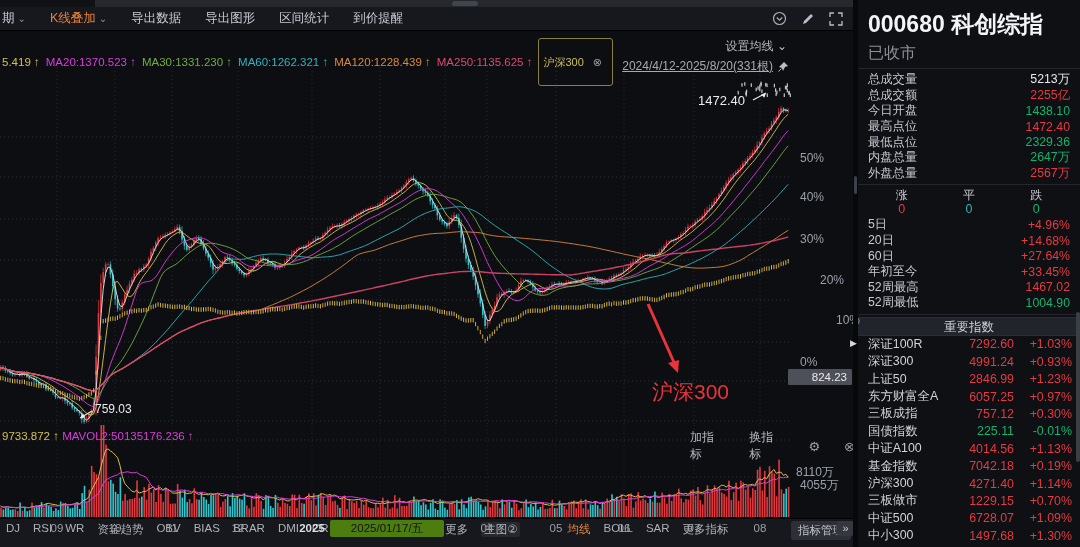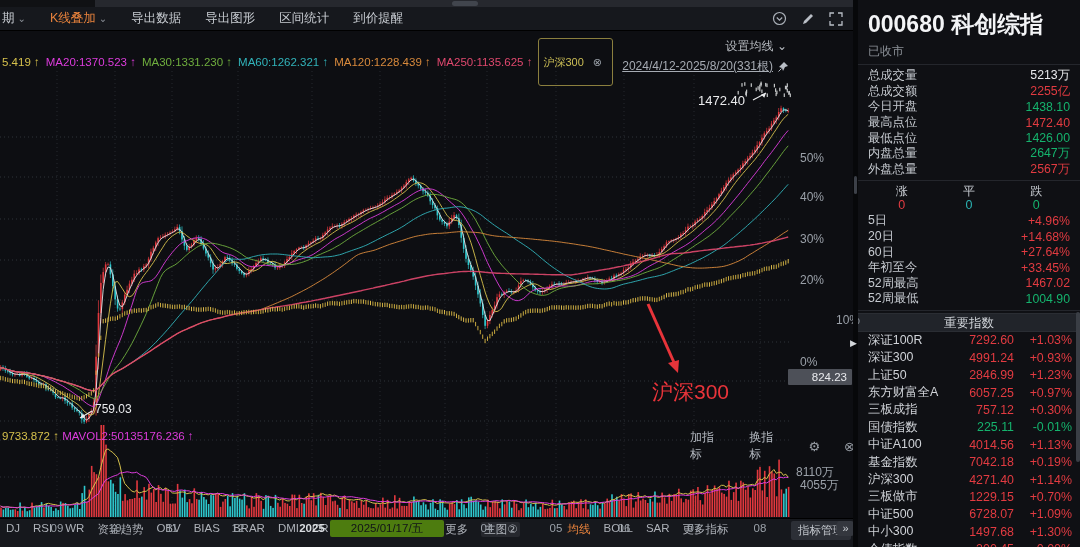--- a/index.html
+++ b/index.html
@@ -51,21 +51,21 @@
   #bbInner .chip2{background:#26282e;border-radius:2px;padding:0 3px;}
   #bbManage{position:absolute;right:4px;top:2px;background:#2c2f36;color:#c3c7cd;border-radius:2px;
             padding:2px 7px;font-size:11.5px;cursor:pointer;}
   
   #divider{position:absolute;left:853px;top:0;width:5px;height:547px;background:#07080a;z-index:6;}
   #divHandle{position:absolute;left:1px;top:176px;width:3px;height:18px;background:#3c4048;border-radius:2px;}
   #divArrow{position:absolute;left:-3px;top:338px;color:#d4d7db;font-size:9px;}
   
   #panel{position:absolute;left:858px;top:0;width:222px;height:547px;background:#0f1014;overflow:hidden;}
   #pTitle{padding:9px 0 0 10px;font-size:23px;font-weight:bold;color:#f3f4f6;white-space:nowrap;}
-  #pStatus{padding:3px 0 4px 10px;font-size:12px;color:#8b9097;border-bottom:1px solid #24262c;}
+  #pStatus{padding:3px 0 4px 10px;font-size:16px;color:#8b9097;border-bottom:1px solid #24262c;}
   .prow{display:flex;justify-content:space-between;padding:0 10px;height:15.6px;align-items:center;font-size:12.3px;}
   .prow .lbl{color:#c6cad0;}
   #pStats{padding-top:3px;border-bottom:1px solid #24262c;padding-bottom:3px;}
   .red{color:#e23b41;} .green{color:#15b36d;} .teal{color:#2bb3b3;} .white{color:#e8e9ec;}
   #updown{display:flex;padding:2px 10px 0 10px;font-size:12px;}
   #updown .col{flex:1;text-align:center;}
   #updown .hdr{color:#c6cad0;height:15px;}
   #updown .val{font-size:12.5px;height:15px;}
   #pPerf{padding-bottom:3px;border-bottom:1px solid #24262c;}
   #secHdr{background:#21242a;border-top:1px solid #2a2d33;border-bottom:1px solid #2a2d33;
@@ -1560,21 +1560,21 @@
           <span class="xl bold" style="left: 312px;">2025</span>
           <span class="xl" style="left: 487px;">04</span>
           <span class="xl" style="left: 556px;">05</span>
           <span class="xl" style="left: 624px;">06</span>
           <span class="xl" style="left: 694px;">07</span>
           <span class="xl" style="left: 760px;">08</span>
         </div>
     <span class="axlabel" style="left: 800px; top: 119px;">50%</span>
         <span class="axlabel" style="left: 800px; top: 158px;">40%</span>
         <span class="axlabel" style="left: 800px; top: 200px;">30%</span>
-        <span class="axlabel" style="left: 800px; top: 241px;">20%</span>
+        <span class="axlabel" style="left: 820px; top: 241px;">20%</span>
         <span class="axlabel" style="left: 800px; top: 281px; margin-left: 36px;">10%</span>
         <span class="axlabel" style="left: 800px; top: 323px;">0%</span>
         <span class="axlabel" style="left: 796px; top: 408px; margin-top: 24px;">8110万</span>
         <span class="axlabel" style="left: 800px; top: 445px;">4055万</span>
       </div>
 
     <div id="bottombar">
       <div id="bbInner">
         <span>DJ</span>
         <span>RSI</span>
@@ -1619,21 +1619,21 @@
       <div class="prow">
           <span class="lbl">今日开盘</span>
           <span class="green">1438.10</span>
         </div>
       <div class="prow">
           <span class="lbl">最高点位</span>
           <span class="red">1472.40</span>
         </div>
       <div class="prow">
           <span class="lbl">最低点位</span>
-          <span class="green">1426.00</span>
+          <span class="green">2329.36</span>
         </div>
       <div class="prow">
           <span class="lbl">内盘总量</span>
           <span class="green">2647万</span>
         </div>
       <div class="prow">
           <span class="lbl">外盘总量</span>
           <span class="red">2567万</span>
         </div>
     </div>

